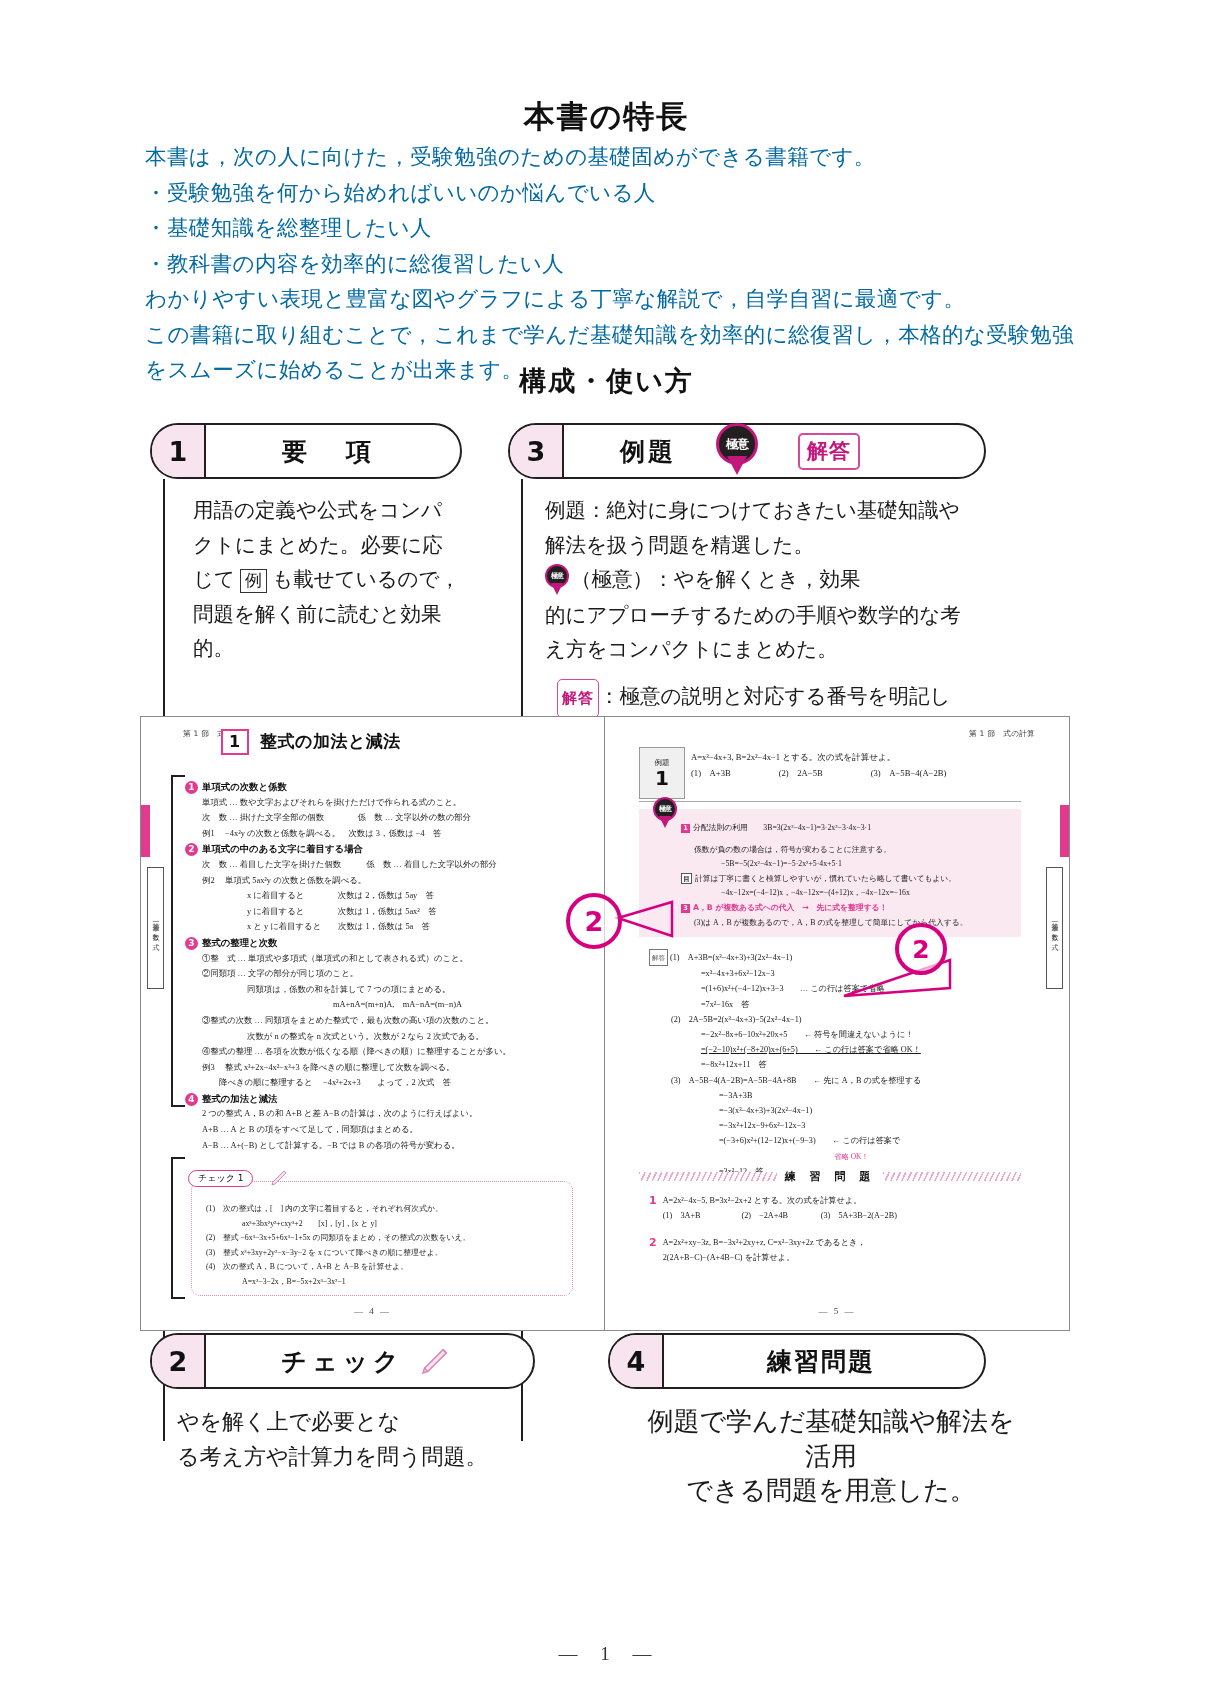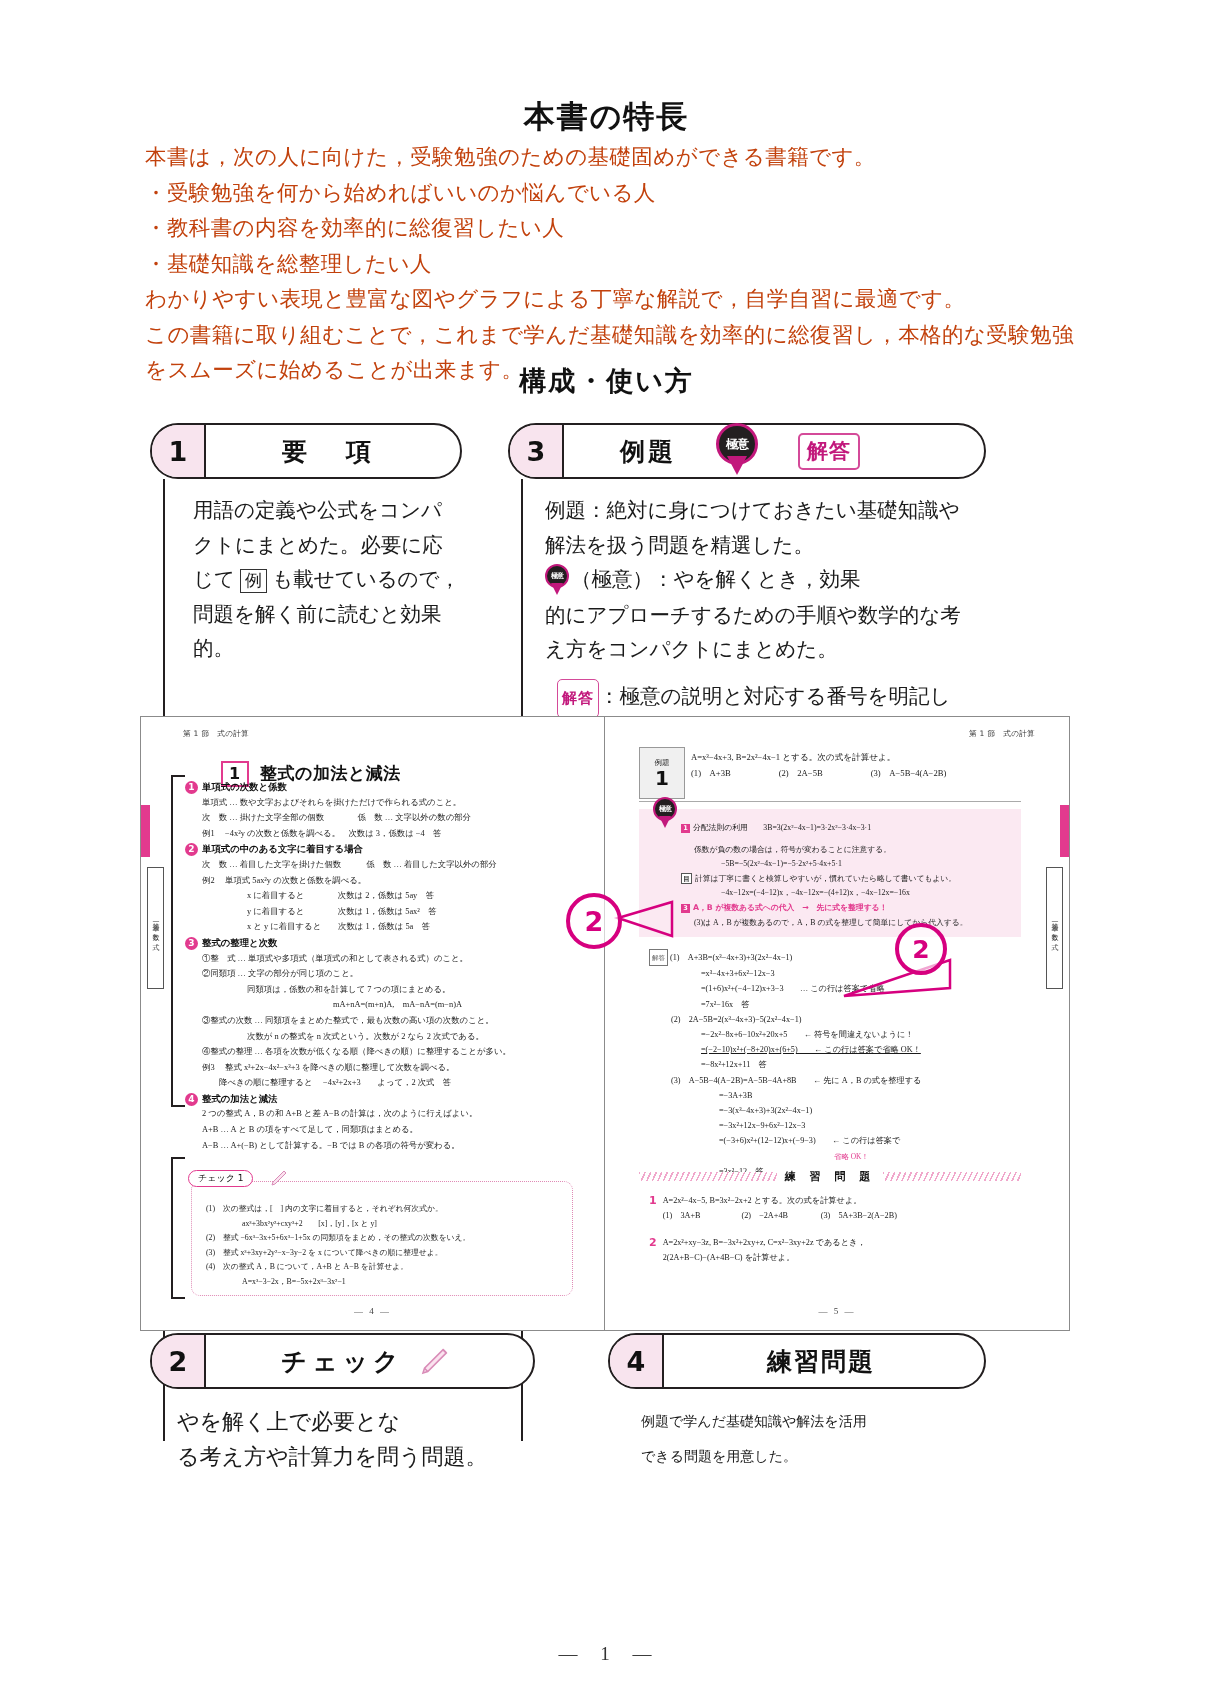--- a/index.html
+++ b/index.html
@@ -11,21 +11,21 @@
   .page{position:absolute;inset:0;}
 
   
   .main-title{
     position:absolute;left:0;right:0;top:96px;text-align:center;
     font-family:"DejaVu Sans","Liberation Sans",sans-serif;
     font-weight:bold;font-size:31px;letter-spacing:2px;color:#111;
   }
   .intro{
     position:absolute;left:145px;top:140px;width:930px;
-    font-size:21.5px;line-height:35.5px;letter-spacing:.4px;color:#c2410c;
+    font-size:21.5px;line-height:35.5px;letter-spacing:.4px;color:#0369a1;
   }
   .intro p{margin:0;}
   .sub-title{
     position:absolute;left:0;right:0;top:363px;text-align:center;
     font-family:"DejaVu Sans","Liberation Sans",sans-serif;
     font-weight:bold;font-size:27px;letter-spacing:2px;color:#111;
   }
 
   
   .sec{position:absolute;}
@@ -121,21 +121,21 @@
   .sidetab.r{left:auto;right:6px;}
   .sidetab.rpink{left:auto;right:0;border:none;background:#e23a8e;width:9px;height:52px;top:88px;}
 
   
   .secnum-box{
     display:inline-block;border:2px solid #e23a8e;color:#111;background:#fff;
     font-family:"DejaVu Sans","Liberation Sans",sans-serif;font-weight:bold;
     font-size:16px;padding:0 6px;line-height:22px;vertical-align:middle;
   }
   .bp-title{
-    position:absolute;left:40px;top:44px;
+    position:absolute;left:40px;top:12px;
     font-family:"DejaVu Sans","Liberation Sans",sans-serif;font-weight:bold;
     font-size:17px;color:#111;letter-spacing:.5px;padding-left:40px;
   }
   .bullet{
     display:inline-flex;align-items:center;justify-content:center;
     width:13px;height:13px;border-radius:50%;background:#e23a8e;color:#fff;
     font-family:"DejaVu Sans","Liberation Sans",sans-serif;
     font-weight:bold;font-size:9px;vertical-align:middle;margin-right:4px;
   }
   .lp-body{
@@ -238,22 +238,22 @@
 </head>
 <body>
 
 <div class="page">
 
   <div class="main-title">本書の特長</div>
 
   <div class="intro">
     <p>本書は，次の人に向けた，受験勉強のための基礎固めができる書籍です。</p>
     <p>・受験勉強を何から始めればいいのか悩んでいる人</p>
+    <p>・基礎知識を総整理したい人</p>
     <p>・教科書の内容を効率的に総復習したい人</p>
-    <p>・基礎知識を総整理したい人</p>
     <p>わかりやすい表現と豊富な図やグラフによる丁寧な解説で，自学自習に最適です。</p>
     <p>この書籍に取り組むことで，これまで学んだ基礎知識を効率的に総復習し，本格的な受験勉強</p>
     <p>をスムーズに始めることが出来ます。</p>
   </div>
 
   <div class="sub-title">構成・使い方</div>
 
   <div class="sec" style="left:150px;top:423px;width:312px;">
     <div class="sec-head">
       <div class="sec-num">1</div>
@@ -486,21 +486,21 @@
     <p style="margin:0"><b class="b" style="font-size:20px;"></b>や<b class="b" style="font-size:20px;"></b>を解く上で必要とな</p>
     <p style="margin:0">る考え方や計算力を問う問題。</p>
   </div>
 
   <div class="sec" style="left:608px;top:1333px;width:378px;">
     <div class="sec-head">
       <div class="sec-num">4</div>
       <div class="sec-label" style="letter-spacing:2px;">練習問題</div>
     </div>
   </div>
-  <div style="position:absolute;left:641px;top:1405px;width:380px;font-size:14px;line-height:34.5px;">
+  <div style="position:absolute;left:641px;top:1405px;width:380px;font-size:26px;line-height:34.5px;text-align:center;">
     <p style="margin:0">例題で学んだ基礎知識や解法を活用</p>
     <p style="margin:0">できる問題を用意した。</p>
   </div>
 
   <div class="pagenum">
     <span>—</span>
     <span style="margin:0 12px;">1</span>
     <span>—</span>
   </div>
 

